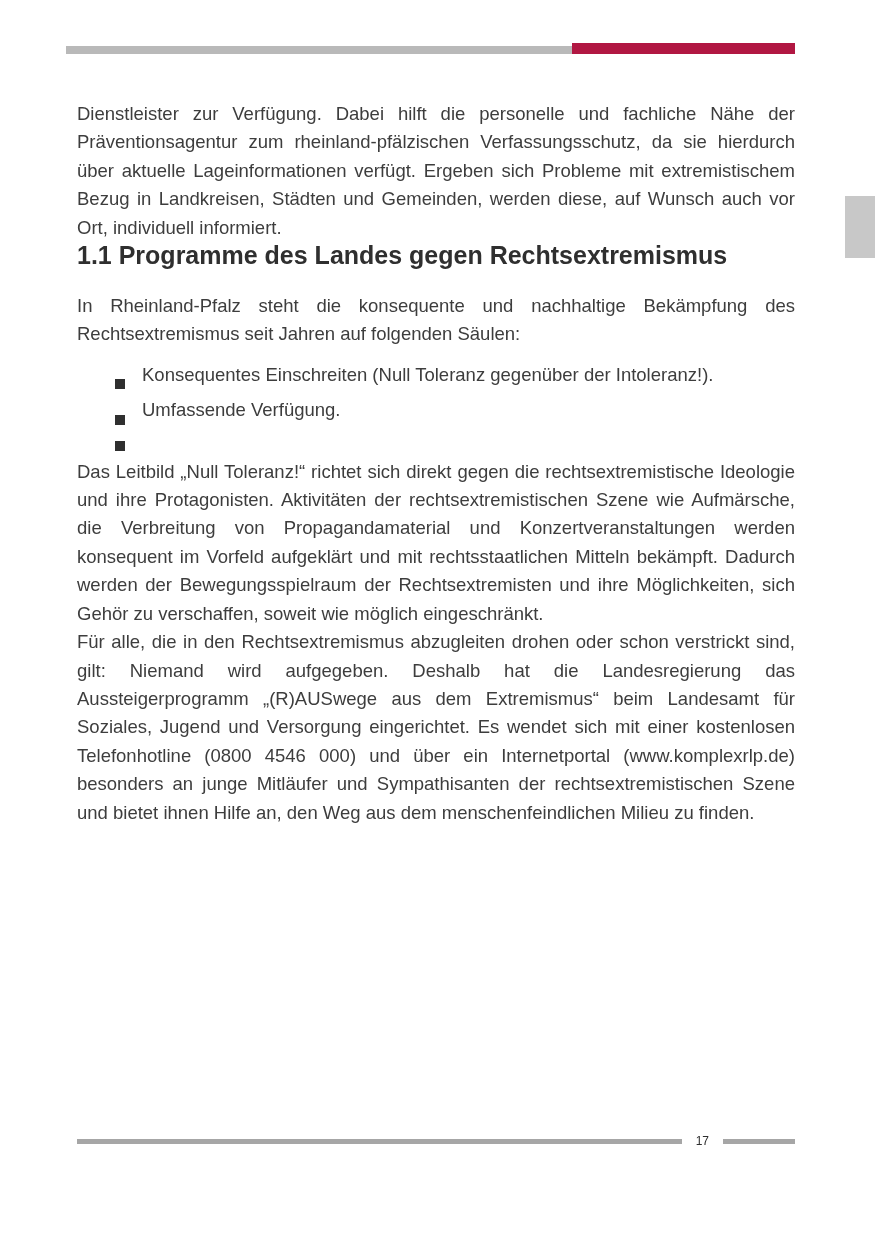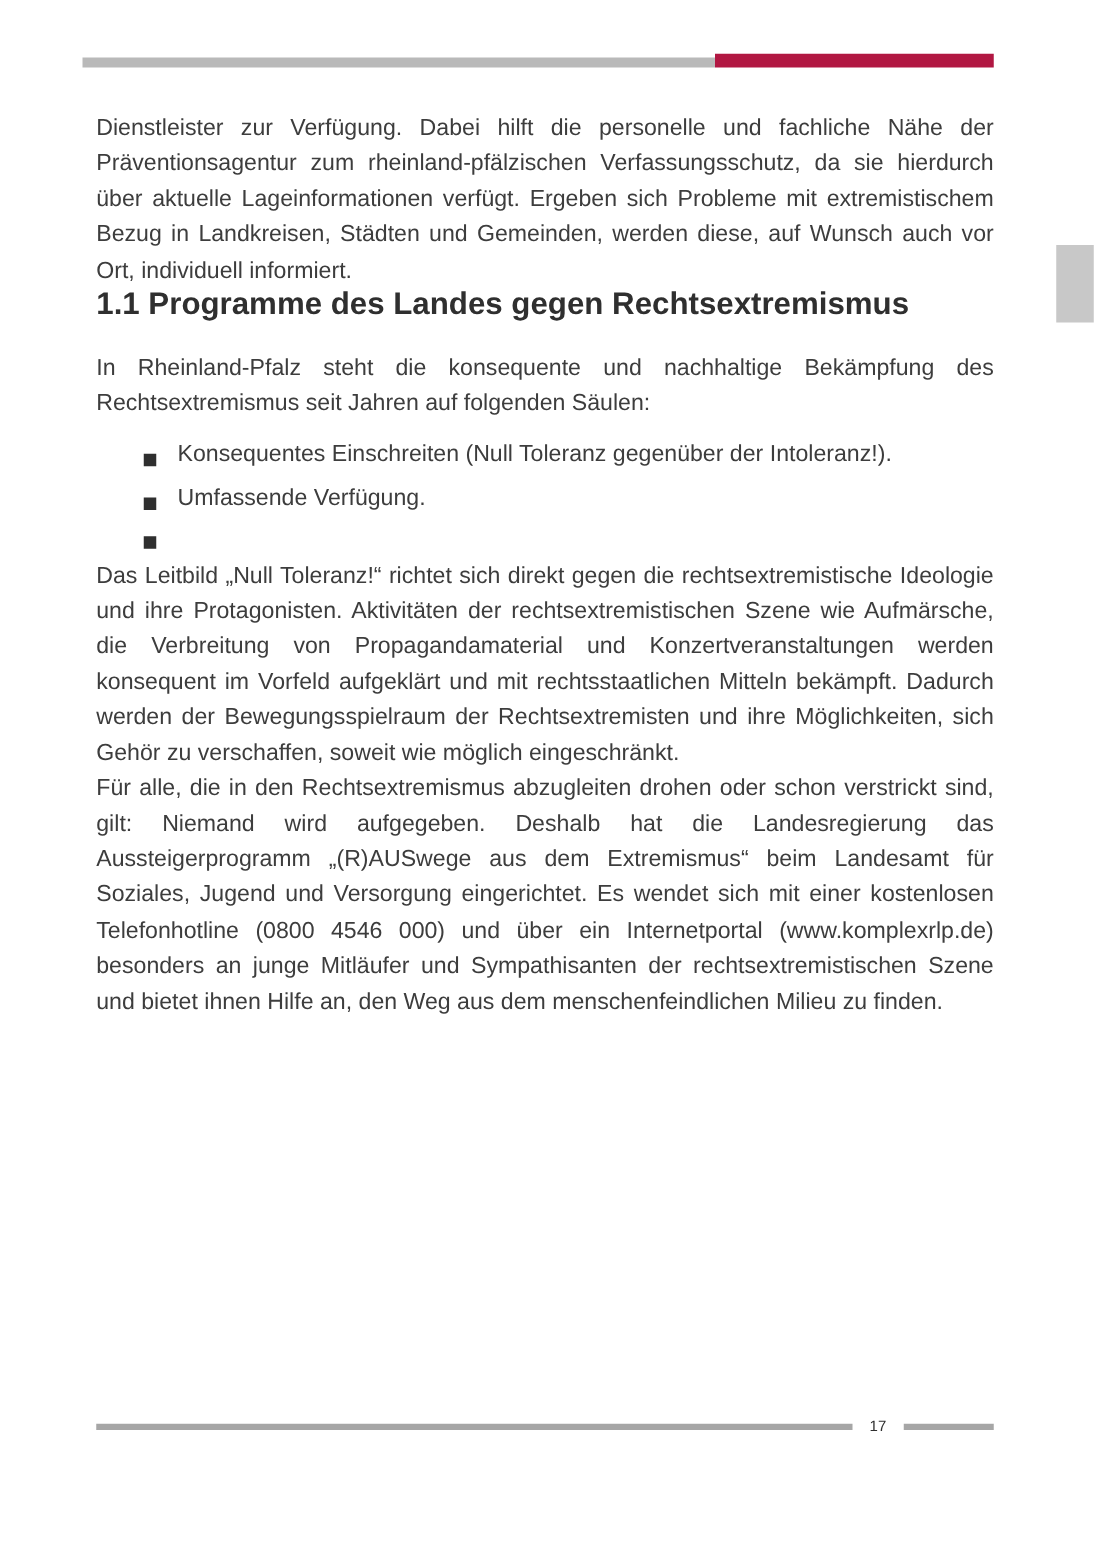--- a/index.html
+++ b/index.html
@@ -43,21 +43,21 @@
     top: 196px;
     width: 30px;
     height: 62px;
     background: #c8c8c8;
   }
 
   
   .content {
     position: absolute;
     left: 77px;
-    top: 88px;
+    top: 100px;
     width: 718px;
   }
   .content p {
     margin: 0;
     font-size: 18.5px;
     line-height: 28.4px;
     text-align: justify;
     color: #3d3d3d;
   }
   .para-intro { margin-bottom: 46px; }
@@ -70,21 +70,21 @@
   }
   .section-intro { margin-bottom: 12px; }
 
   ul.bullets {
     list-style: none;
     margin: 12px 0 0 0;
     padding: 0;
   }
   ul.bullets li {
     display: flex;
-    align-items: center;
+    align-items: flex-end;
     padding-left: 38px;
     margin-bottom: 7px;
     font-size: 18.5px;
     line-height: 28.4px;
   }
   .sq-bullet {
     flex: 0 0 auto;
     width: 10px;
     height: 10px;
     background: #2f2f2f;

